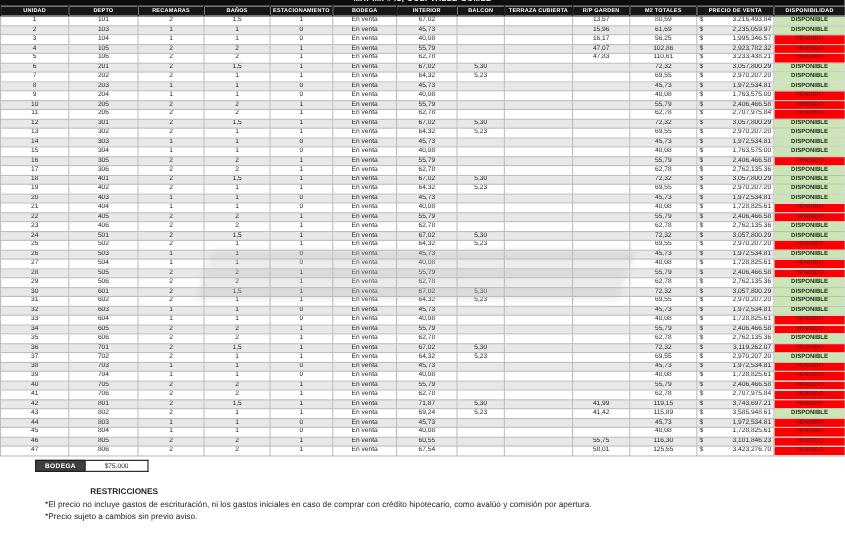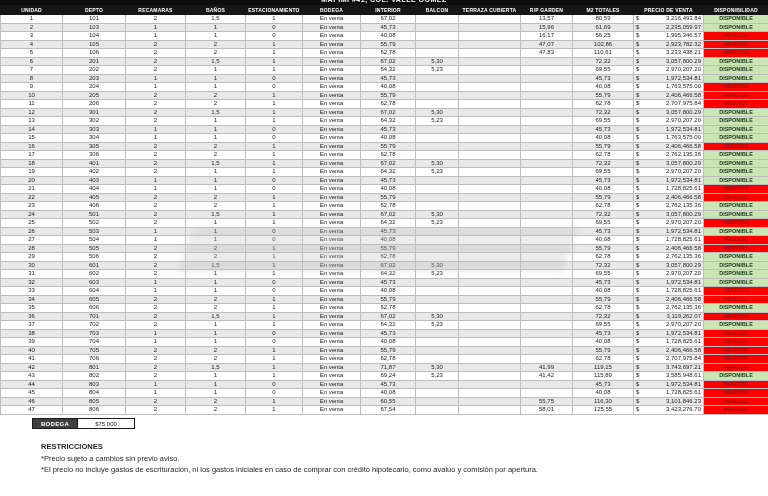--- a/index.html
+++ b/index.html
@@ -59,21 +59,21 @@
   }
   .bodega-box .b-value{
     width:56px;background:#ffffff;color:#1c1c1c;text-align:center;
     border:1px solid #1a1a1a;border-left:none;
   }
 
   .restrictions{
     position:absolute;top:441px;left:41px;width:690px;
     font-size:7.5px;line-height:11px;color:#262626;
   }
-  .restrictions .r-title{font-weight:bold;margin-bottom:1px;}
+  .restrictions .r-title{font-weight:bold;margin-bottom:1px;margin-left:41px;}
   .restrictions .r-item{white-space:normal;}
 </style>
 </head>
 <body>
 
 <div class="sheet">
 
   <div class="title-bar">
     <span>MAPIMI #41, COL. VALLE GOMEZ</span>
   </div>
@@ -1058,18 +1058,18 @@
   <div class="watermark"></div>
 
   <div class="bodega-box">
     <div class="b-label">BODEGA</div>
     <div class="b-value">$75.000</div>
   </div>
 
   <div class="restrictions">
     <div class="r-title">RESTRICCIONES</div>
     <div id="restriction-items">
+        <div class="r-item">*El precio no incluye gastos de escrituración, ni los gastos iniciales en caso de comprar con crédito hipotecario, como avalúo y comisión por apertura.</div>
         <div class="r-item">*Precio sujeto a cambios sin previo aviso.</div>
-        <div class="r-item">*El precio no incluye gastos de escrituración, ni los gastos iniciales en caso de comprar con crédito hipotecario, como avalúo y comisión por apertura.</div>
       </div>
   </div>
 
 </div>
 
 </body></html>

